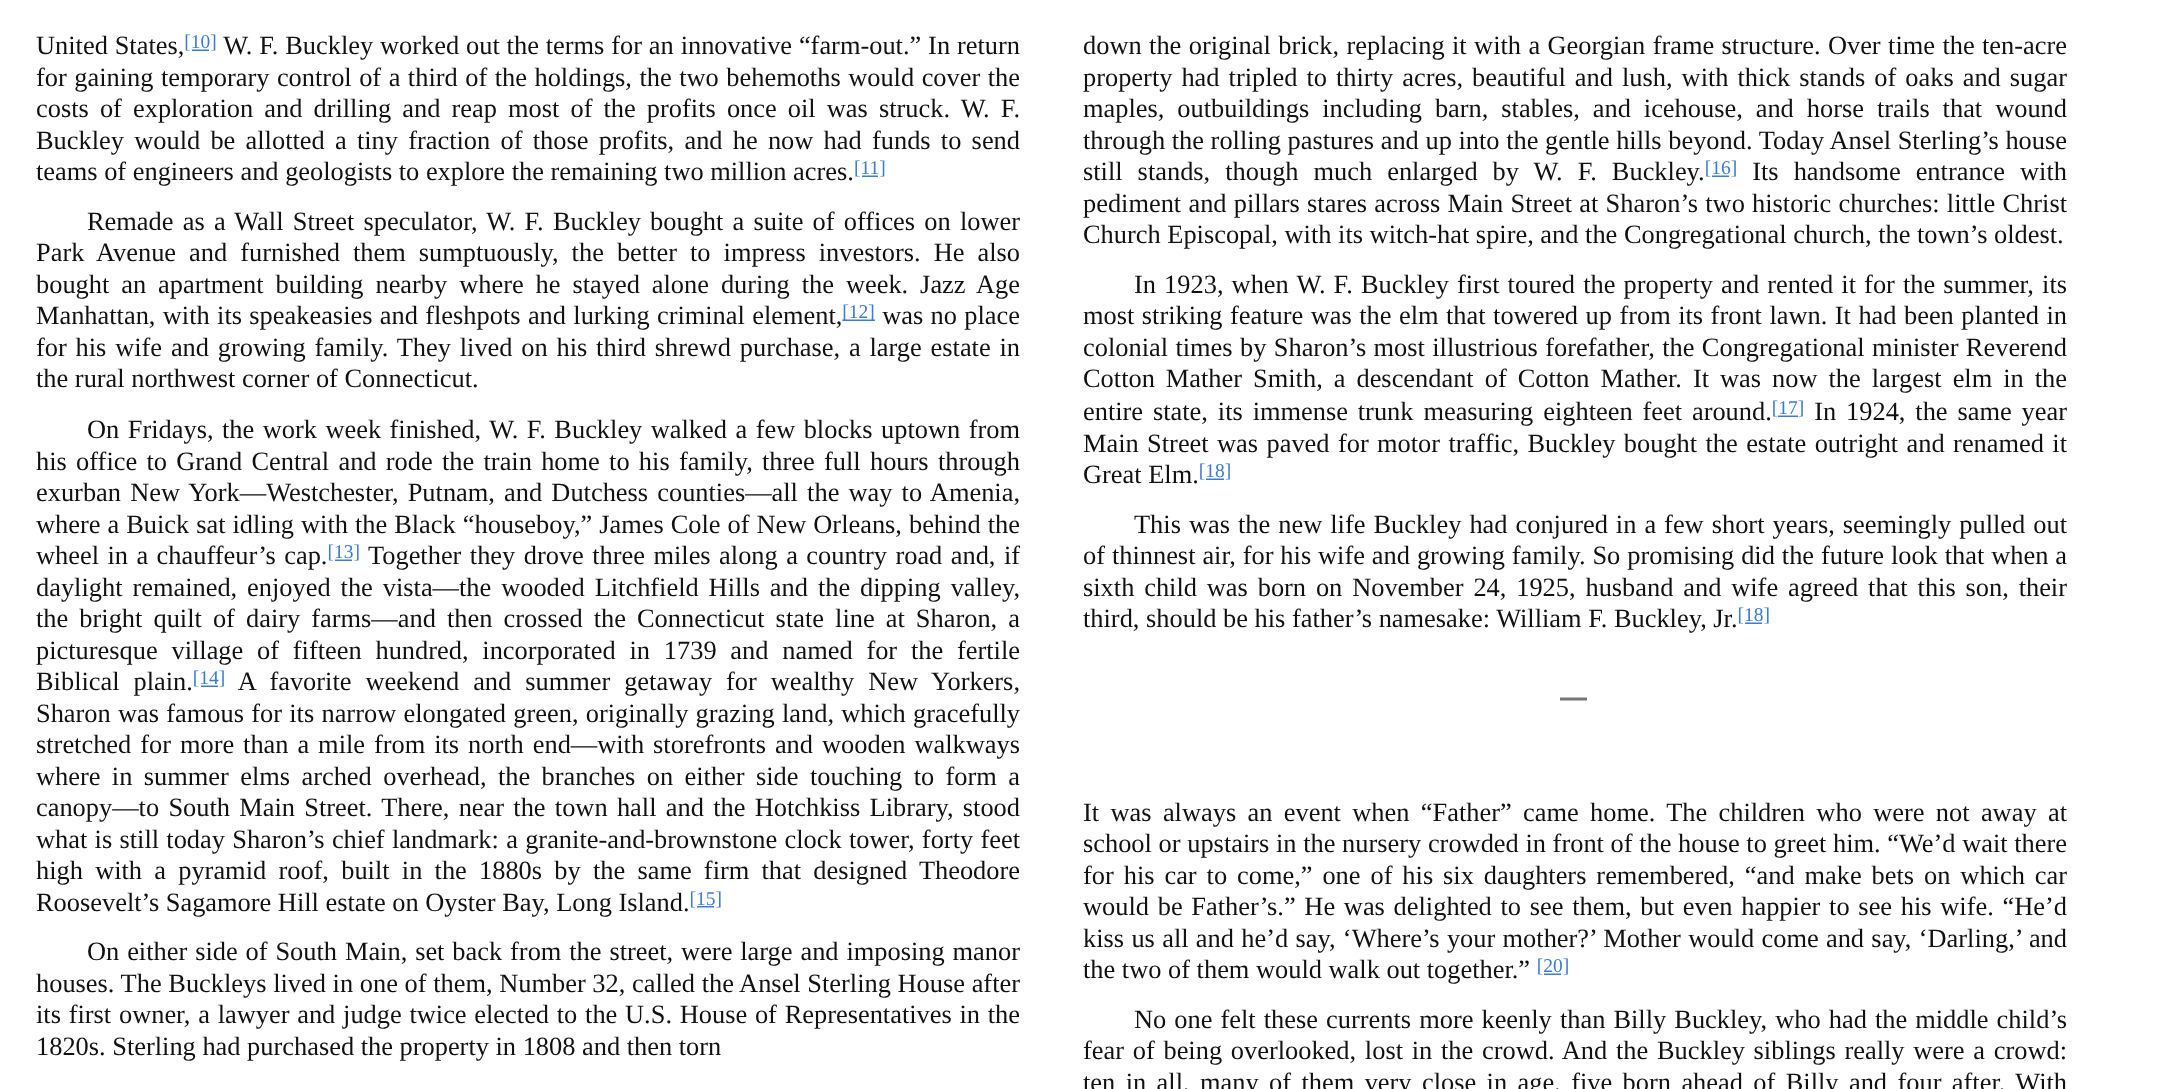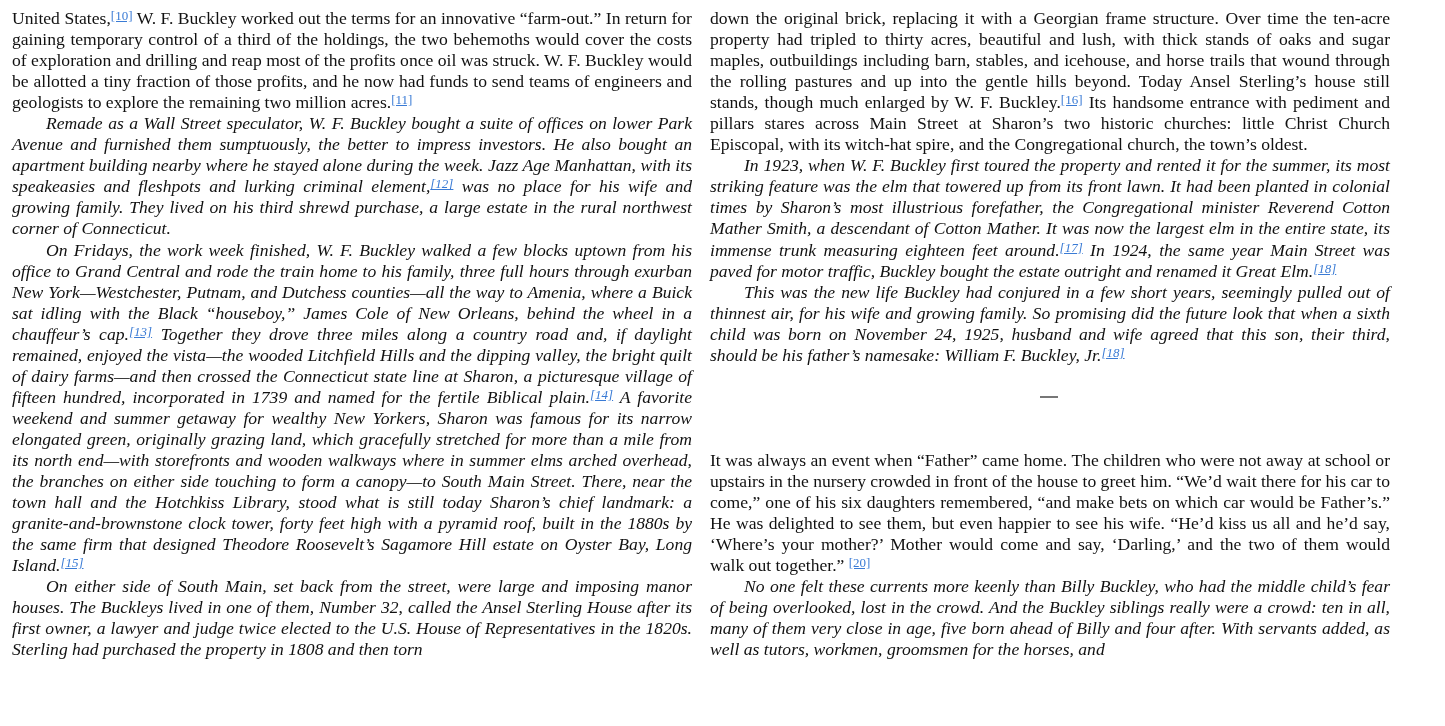--- a/index.html
+++ b/index.html
@@ -2,22 +2,22 @@
 <html><head>
 <meta charset="utf-8">
 <style>
   html, body { margin:0; padding:0; background:#ffffff; }
   body { width:1445px; height:726px; overflow:hidden; position:relative;
          font-family:"Liberation Serif", "DejaVu Serif", serif; color:#111; }
   .col { position:absolute; top:8px; font-size:17.6px; line-height:21.05px;
          text-align:justify; }
   .col.left { left:12px; width:680px; }
   .col.right { left:710px; width:680px; }
-  p { margin:0; }
-  p.indent { text-indent:34px;font-style:italic; }
+  p { margin:12px; }
+  p.indent { text-indent:34px; }
   a.fn { color:#3a7bd5; text-decoration:underline; font-size:13px;
          vertical-align:4px; line-height:0; }
   .sep { text-align:center; height:84px; position:relative; }
   .sep span { position:absolute; left:330px; top:30px; width:18px; height:2px; background:#777; }
 </style>
 </head>
 <body>
 
 <div class="col left">
     <p><span>United States,</span><a class="fn">[10]</a><span> W. F. Buckley worked out the terms for an innovative “farm-out.” In return for gaining temporary control of a third of the holdings, the two behemoths would cover the costs of exploration and drilling and reap most of the profits once oil was struck. W. F. Buckley would be allotted a tiny fraction of those profits, and he now had funds to send teams of engineers and geologists to explore the remaining two million acres.</span><a class="fn">[11]</a></p>

